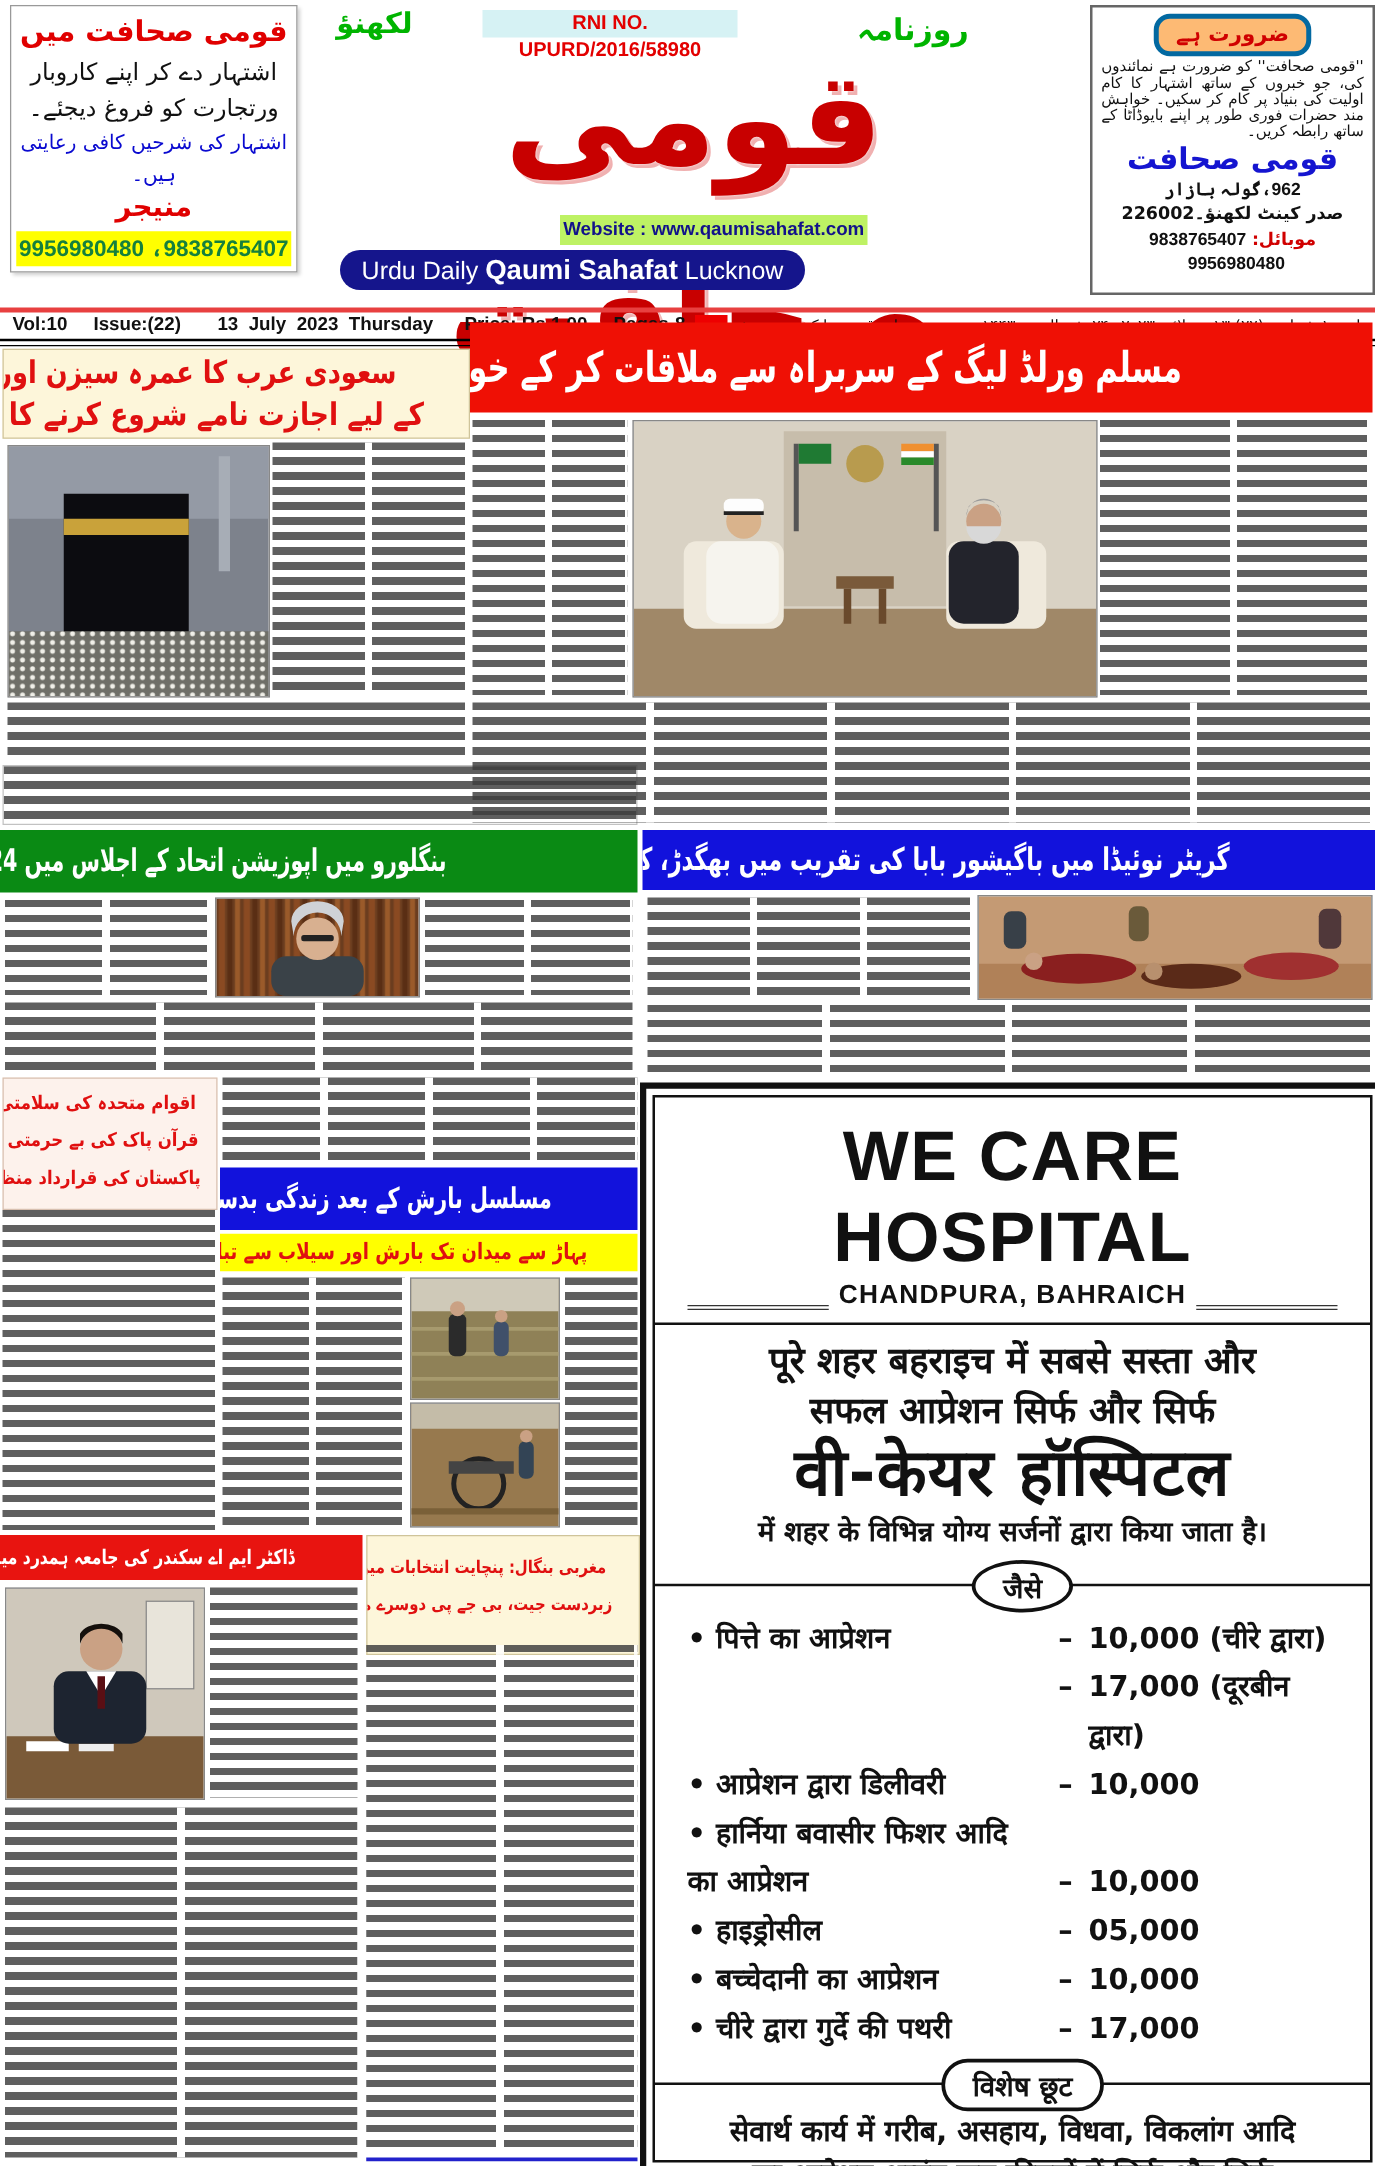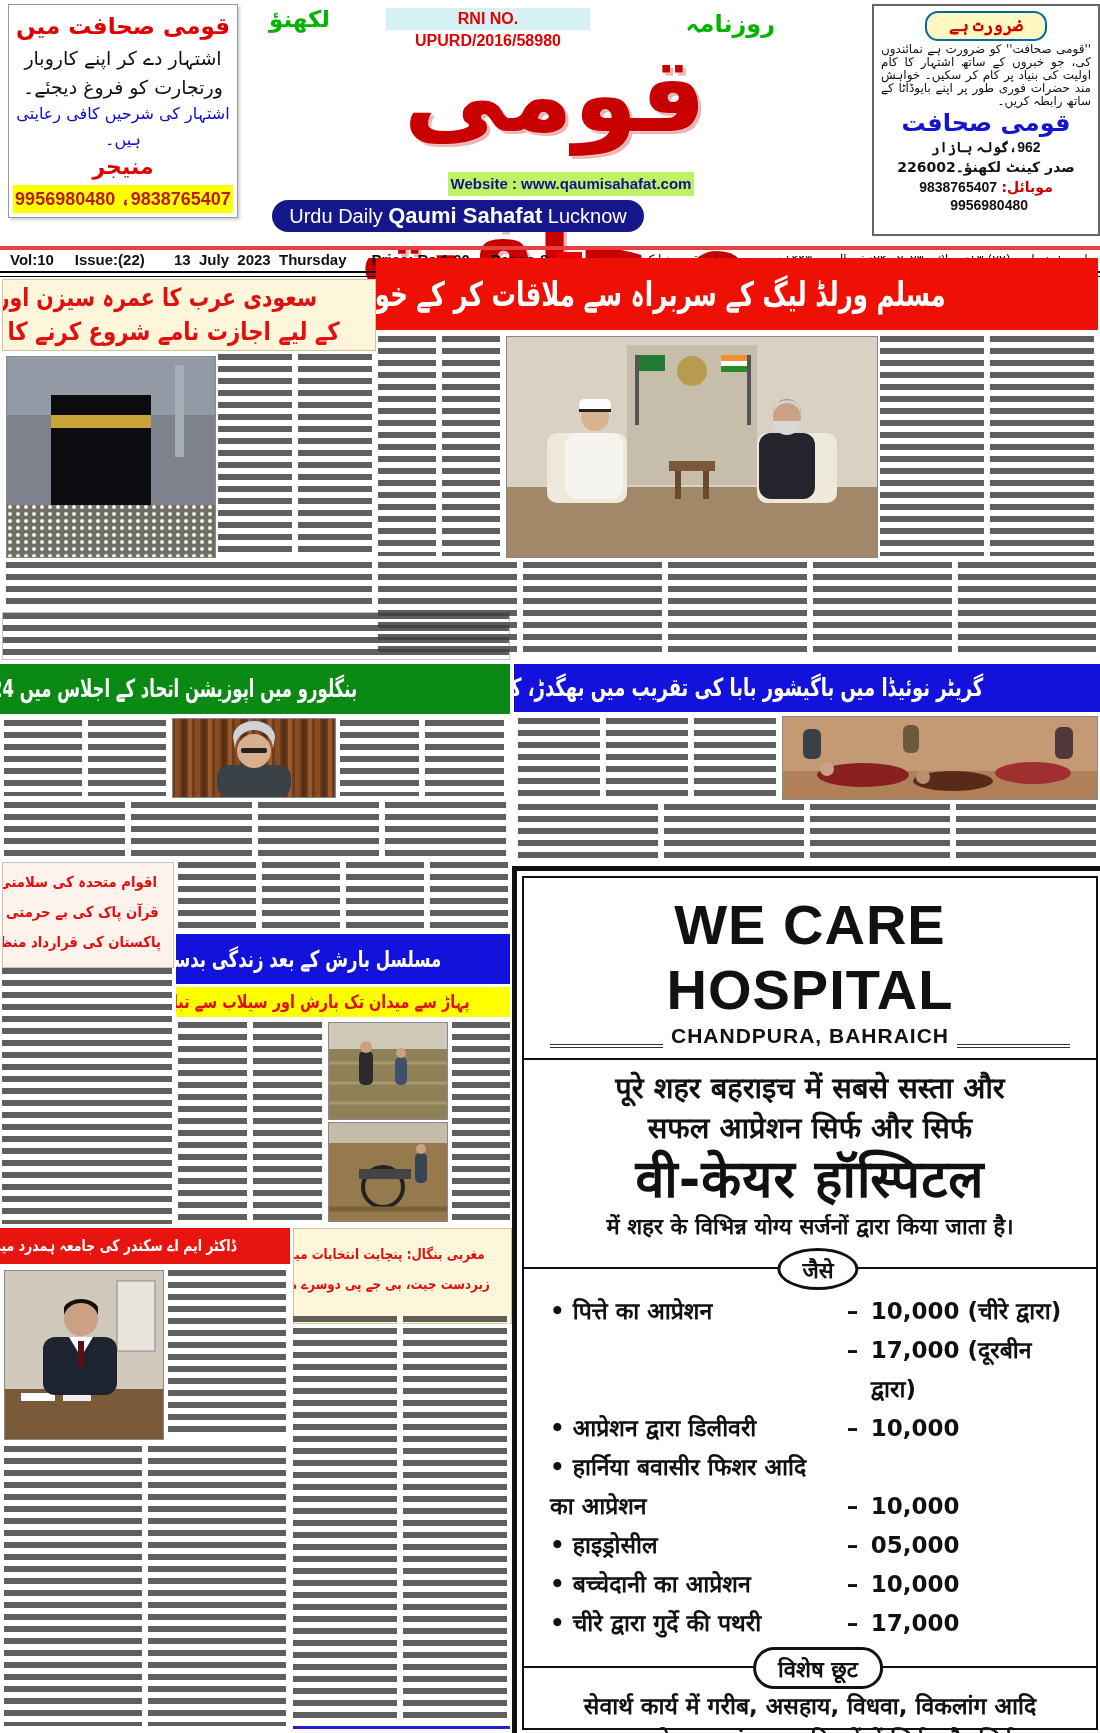--- a/index.html
+++ b/index.html
@@ -48,40 +48,40 @@
 
 <div id="page">
 
   <div class="abs rtl center" style="left:8px;top:4px;width:228px;height:212px;border:1px solid #999;box-shadow:2px 2px 3px #cfcfcf;background:#fff;">
     <div style="color:#e00000;font-weight:bold;font-size:23px;margin-top:8px;">قومی صحافت میں</div>
     <div style="font-size:19px;line-height:30px;margin-top:4px;">اشتہار دے کر اپنے کاروبار</div>
     <div style="font-size:19px;line-height:28px;">ورتجارت کو فروغ دیجئے۔</div>
     <div style="color:#0a0ad0;font-size:16px;line-height:26px;">اشتہار کی شرحیں کافی رعایتی ہیں۔</div>
     <div style="color:#e00000;font-weight:bold;font-size:22px;line-height:28px;">منیجر</div>
     <div style="font-size:20px;line-height:26px;">قومی صحافت</div>
-    <div class="abs ltr en" style="left:4px;right:4px;bottom:4px;height:28px;background:#ffff00;color:#b91c1c;font-weight:bold;font-size:18px;line-height:28px;">9956980480 ،9838765407</div>
+    <div class="abs ltr en" style="left:4px;right:4px;bottom:4px;height:28px;background:#ffff00;color:#15803d;font-weight:bold;font-size:18px;line-height:28px;">9956980480 ،9838765407</div>
   </div>
 
   <div class="abs en center" style="left:386px;top:8px;width:204px;height:22px;background:#d6f2f4;color:#e30000;font-weight:bold;font-size:16px;line-height:22px;">RNI NO. UPURD/2016/58980</div>
 
   <div class="abs rtl" style="left:250px;top:6px;width:80px;color:#00b400;font-weight:bold;font-size:23px;">لکھنؤ</div>
 
   <div class="abs rtl" style="left:645px;top:10px;width:130px;color:#00b400;font-weight:bold;font-size:24px;">روزنامہ</div>
 
   <div class="abs rtl center" style="left:240px;top:16px;width:630px;height:160px;color:#c80000;font-weight:bold;font-size:104px;line-height:158px;
               text-shadow:0 0 2px #ffffff, 3px 3px 0 #f0b0b0;">قومی صحافت</div>
 
   <div class="abs en center" style="left:448px;top:172px;width:246px;height:24px;background:#bef264;color:#12128a;font-weight:bold;font-size:15px;line-height:24px;">Website : www.qaumisahafat.com</div>
 
   <div class="abs en center" style="left:272px;top:200px;width:372px;height:32px;background:#15158c;border-radius:16px;color:#fff;font-size:20px;line-height:32px;">
     <span>Urdu Daily </span><span style="font-weight:bold;font-size:22px;">Qaumi Sahafat</span><span> Lucknow</span>
   </div>
 
   <div class="abs rtl center" style="left:872px;top:4px;width:224px;height:228px;border:2px solid #666;background:#fff;">
-    <div style="width:118px;height:26px;margin:5px auto 2px auto;background:#fef9c3;border:2px solid #0369a1;border-radius:13px;color:#d00000;font-weight:bold;font-size:17px;line-height:26px;font-family:Liberation Serif, serif;">ضرورت ہے</div>
+    <div style="width:118px;height:26px;margin:5px auto 2px auto;background:#fdba74;border:4px solid #0369a1;border-radius:13px;color:#d00000;font-weight:bold;font-size:17px;line-height:26px;">ضرورت ہے</div>
     <div style="padding:0 7px;font-size:12px;line-height:13px;text-align:justify;">''قومی صحافت'' کو ضرورت ہے نمائندوں کی، جو خبروں کے ساتھ اشتہار کا کام اولیت کی بنیاد پر کام کر سکیں۔ خواہش مند حضرات فوری طور پر اپنے بایوڈاٹا کے ساتھ رابطہ کریں۔</div>
     <div style="color:#1515d0;font-weight:bold;font-size:24px;line-height:30px;">قومی صحافت</div>
     <div class="en" style="font-weight:bold;font-size:14px;line-height:19px;">962،گولہ بازار</div>
     <div style="font-weight:bold;font-size:14px;line-height:20px;">صدر کینٹ لکھنؤ۔226002</div>
     <div style="font-size:14px;line-height:20px;">
       <span style="color:#d00000;font-weight:bold;">موبائل:</span>
       <span class="en" style="font-weight:bold;">9838765407</span>
     </div>
     <div class="en" style="font-weight:bold;font-size:14px;text-align:right;padding-right:70px;">9956980480</div>
   </div>

